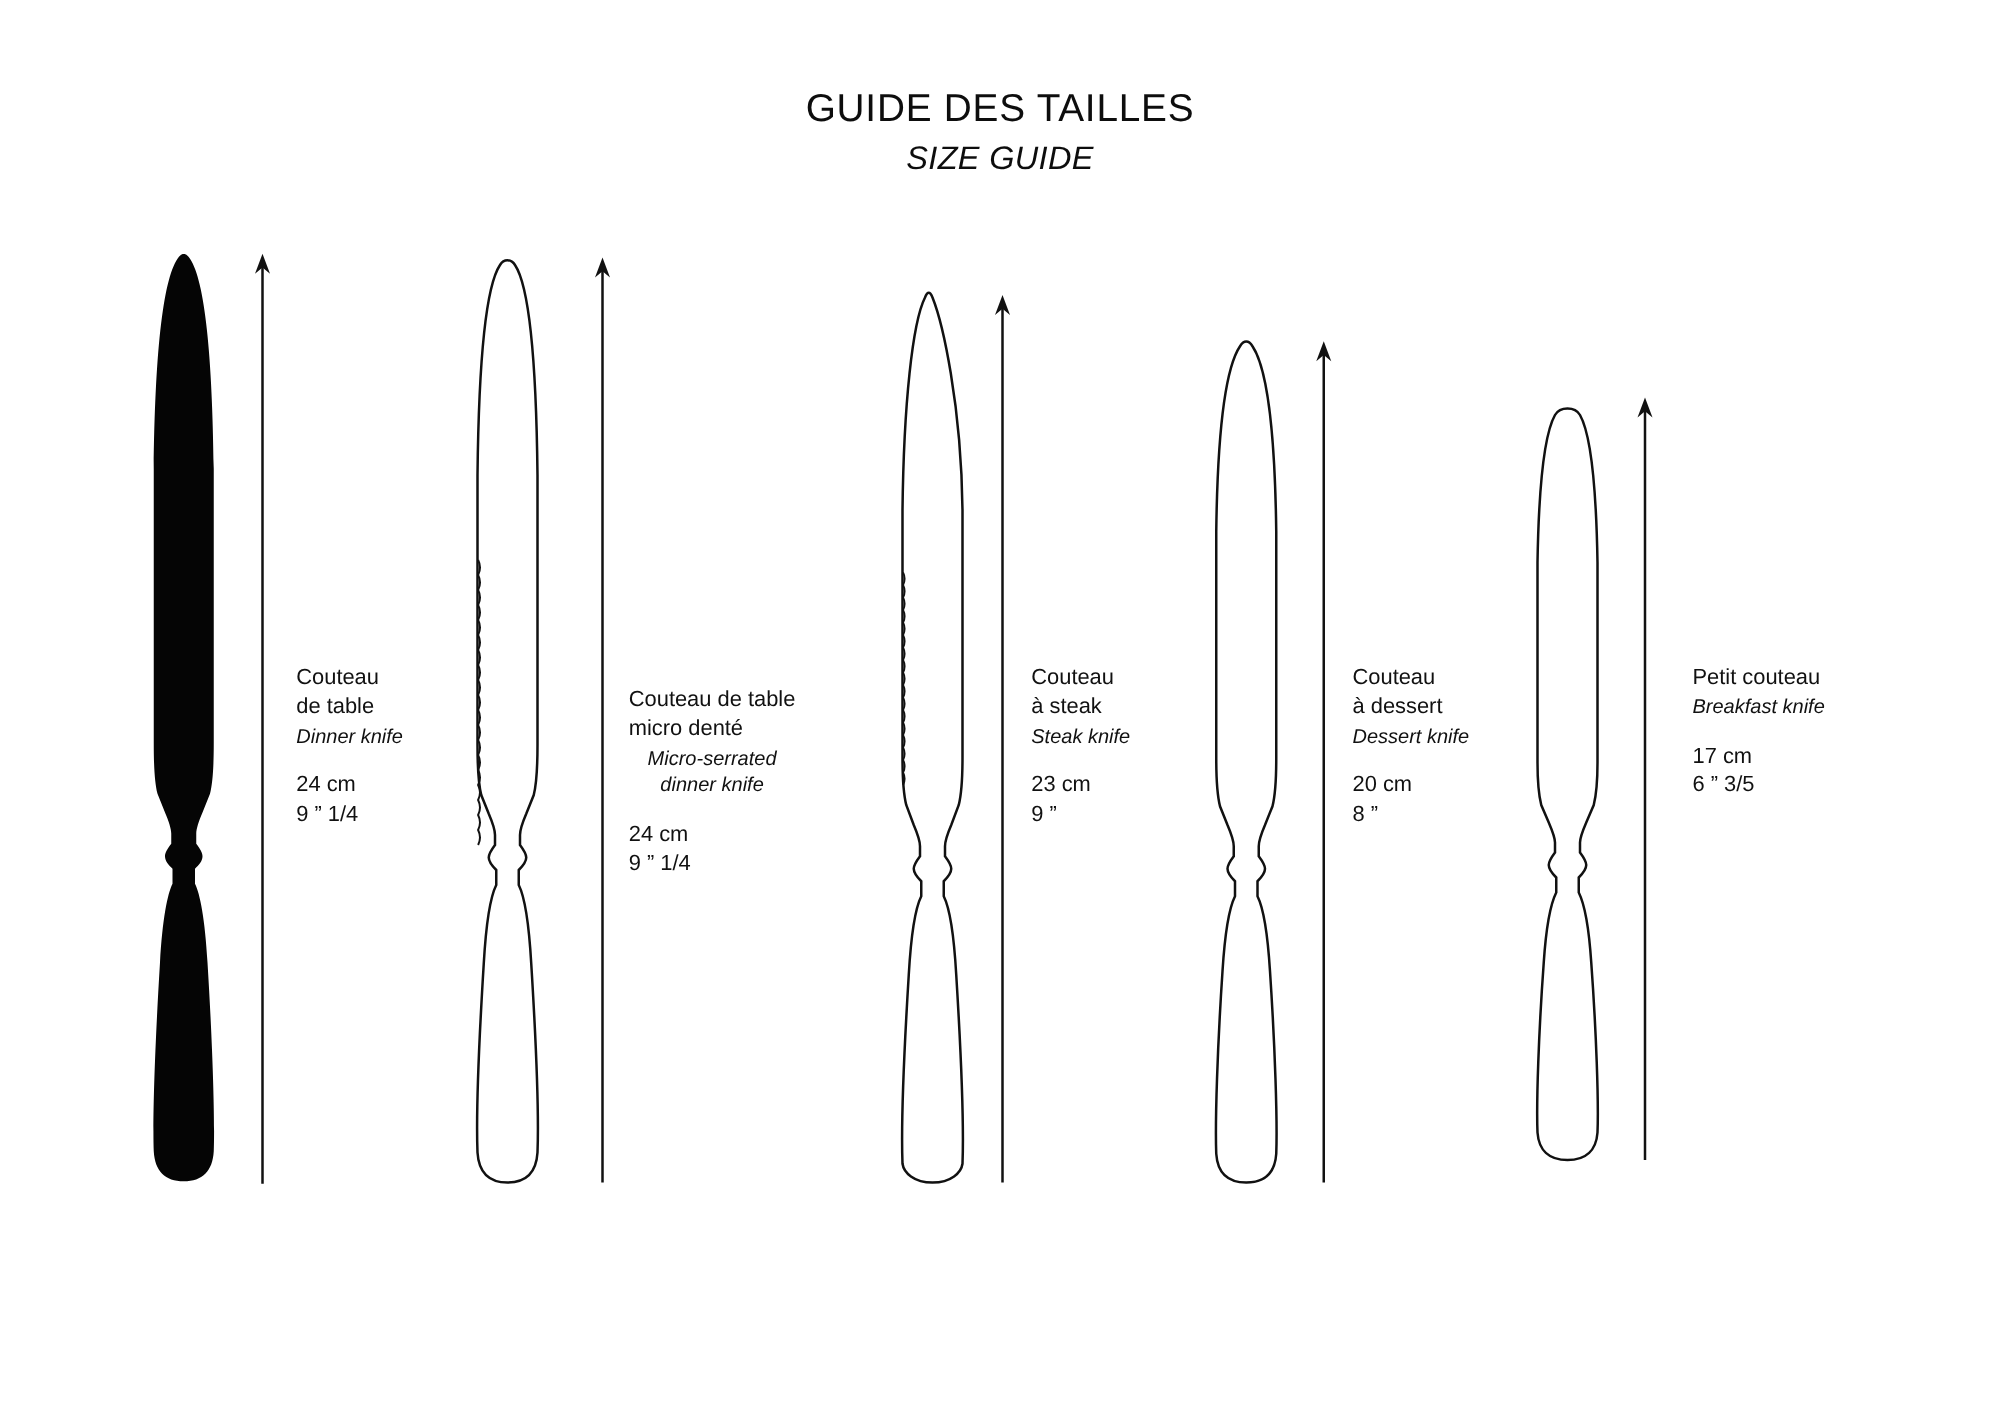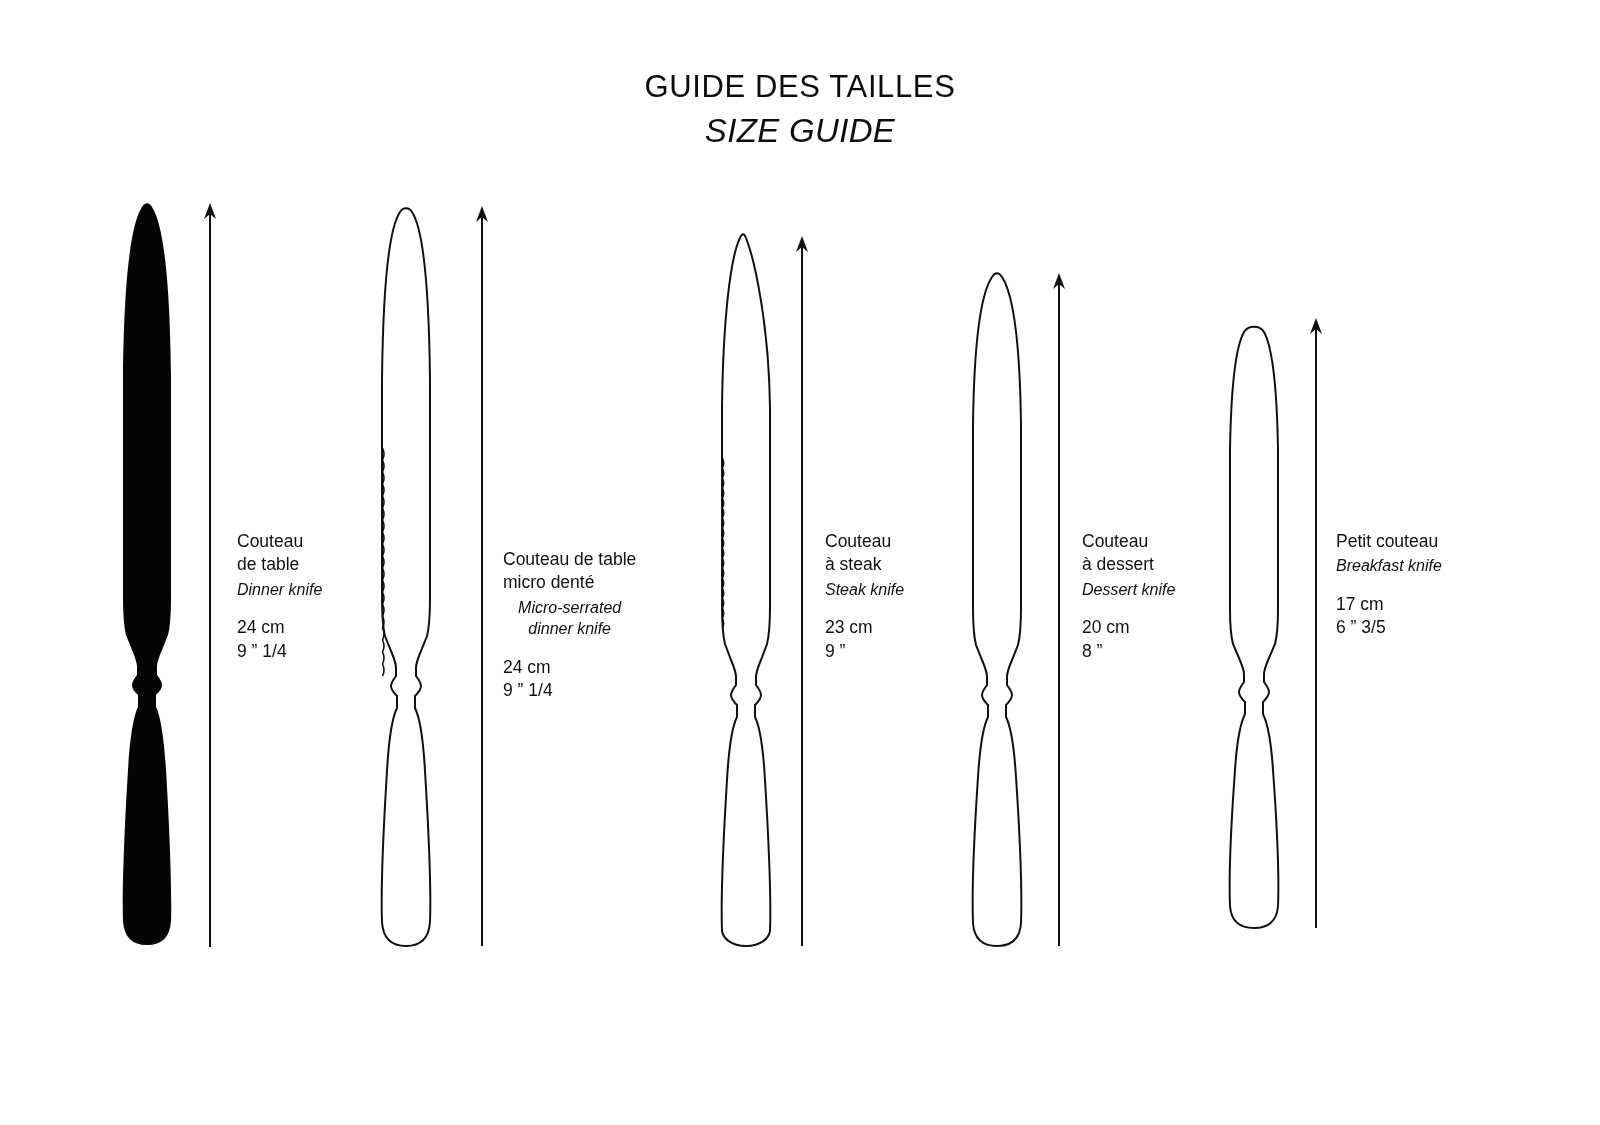--- a/index.html
+++ b/index.html
@@ -31,21 +31,21 @@
   }
   .title-fr {
     font-size: 31px;
     letter-spacing: 0.02em;
     font-weight: 400;
     color: #0d0d0d;
     margin: 0;
     line-height: 1.2;
   }
   .title-en {
-    font-size: 33px;
+    font-size: 26px;
     font-style: italic;
     font-weight: 400;
     color: #0d0d0d;
     margin: 6px 0 0 0;
     letter-spacing: 0.01em;
     line-height: 1.2;
   }
 
   
   .knife-col {
@@ -292,21 +292,21 @@
                L 42 364
                C 42 360, 44 355, 47 348
                L 53 334
                C 55 326, 56 316, 56 300
                L 56 140
                C 55 80, 51 38, 42 22
                C 38 15, 26 15, 22 22 Z" fill="#ffffff" stroke="#111" stroke-width="2"></path>
       <line x1="94" y1="18" x2="94" y2="618" stroke="#111" stroke-width="2"></line>
       <path d="M94 8 L88 24 L94 19 L100 24 Z" fill="#111"></path>
     </svg>
-    <div class="caption" style="left:114px; top:220px;">
+    <div class="caption" style="left:132px; top:220px;">
       <span class="name">Petit couteau</span>
       <span class="name-en">Breakfast knife</span>
       <span class="dims">
         <span>17 cm</span>
         <span>6 ” 3/5</span>
       </span>
     </div>
   </div>
 
 </div>

